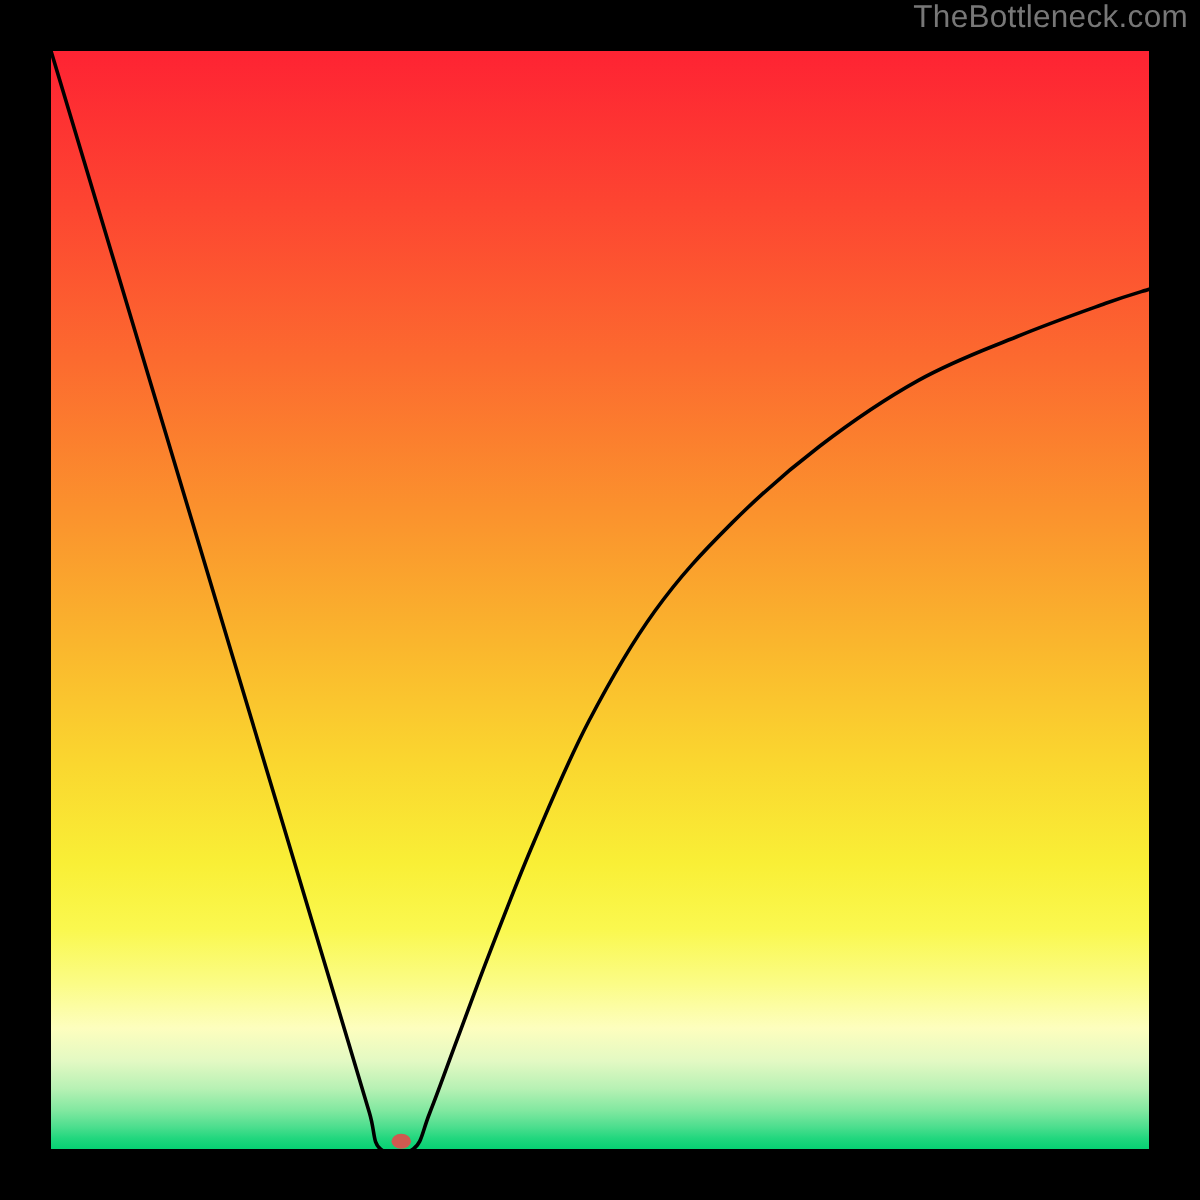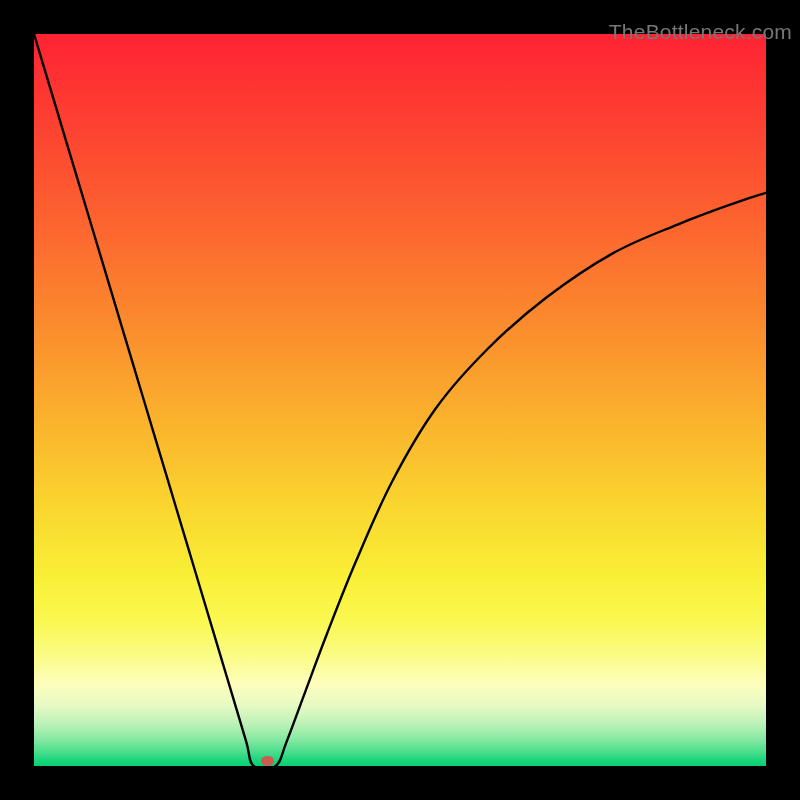--- a/index.html
+++ b/index.html
@@ -29,21 +29,21 @@
   }
   .gradient {
     position: absolute;
     left: 0;
     top: 0;
     width: 100%;
     height: 100%;
   }
   .watermark {
     position: absolute;
-    top: 20px;
+    top: 0;
     right: 8px;
     color: #777;
     font-size: 21px;
     font-weight: 500;
     letter-spacing: 0.2px;
   }
   svg.curve {
     position: absolute;
     left: 0;
     top: 0;

